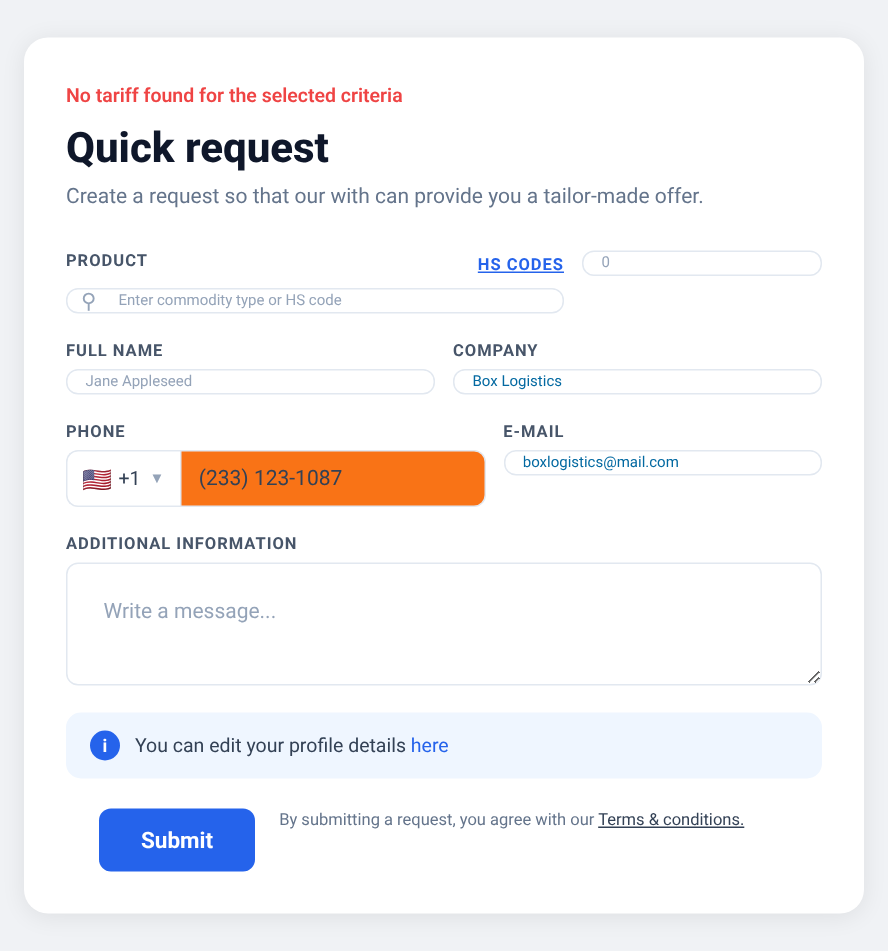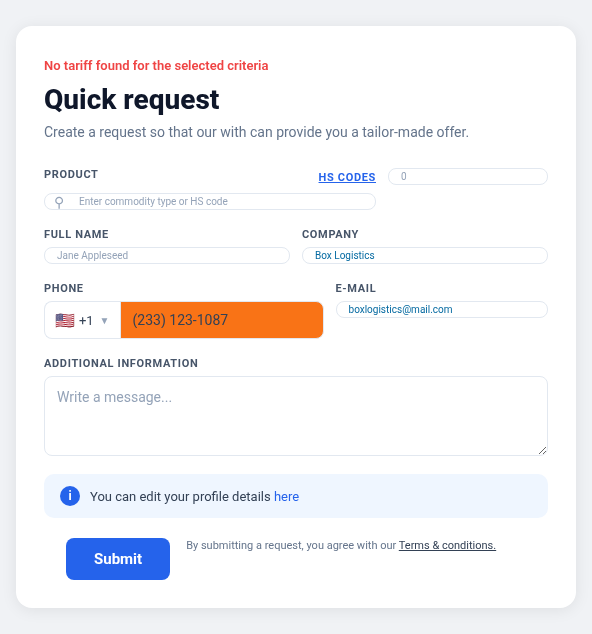--- a/index.html
+++ b/index.html
@@ -166,21 +166,21 @@
       font-size: 14px;
       color: #334155;
       background: #f97316;
       outline: none;
     }
 
     .textarea-input {
       width: 100%;
       border: 1.5px solid #e2e8f0;
       border-radius: 8px;
-      padding: 12px;
+      padding: 24px;
       font-size: 14px;
       color: #334155;
       background: #fff;
       outline: none;
       resize: vertical;
       min-height: 80px;
       font-family: inherit;
     }
 
     .textarea-input::placeholder {

